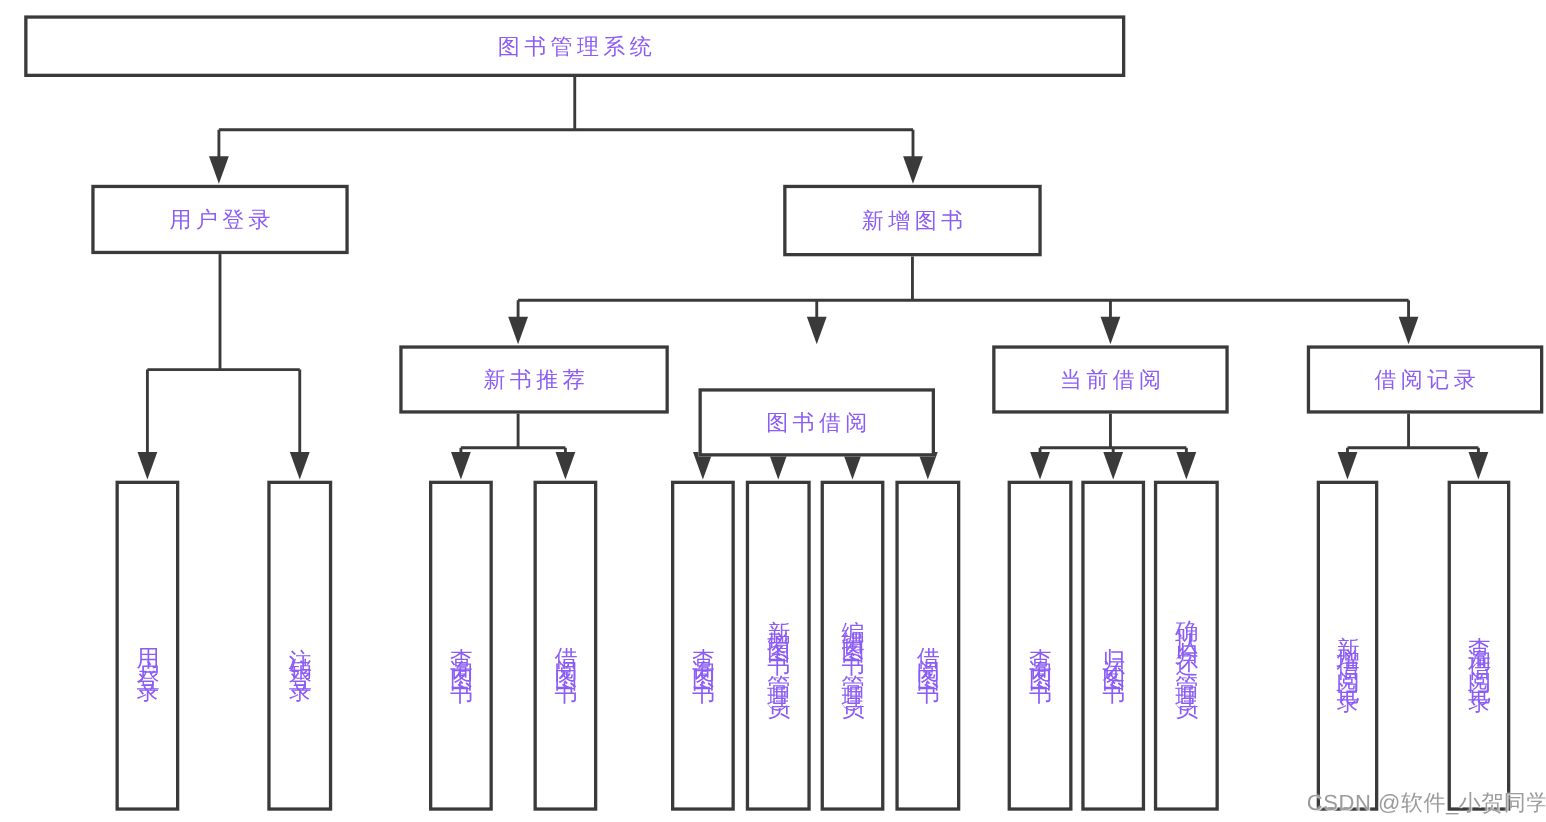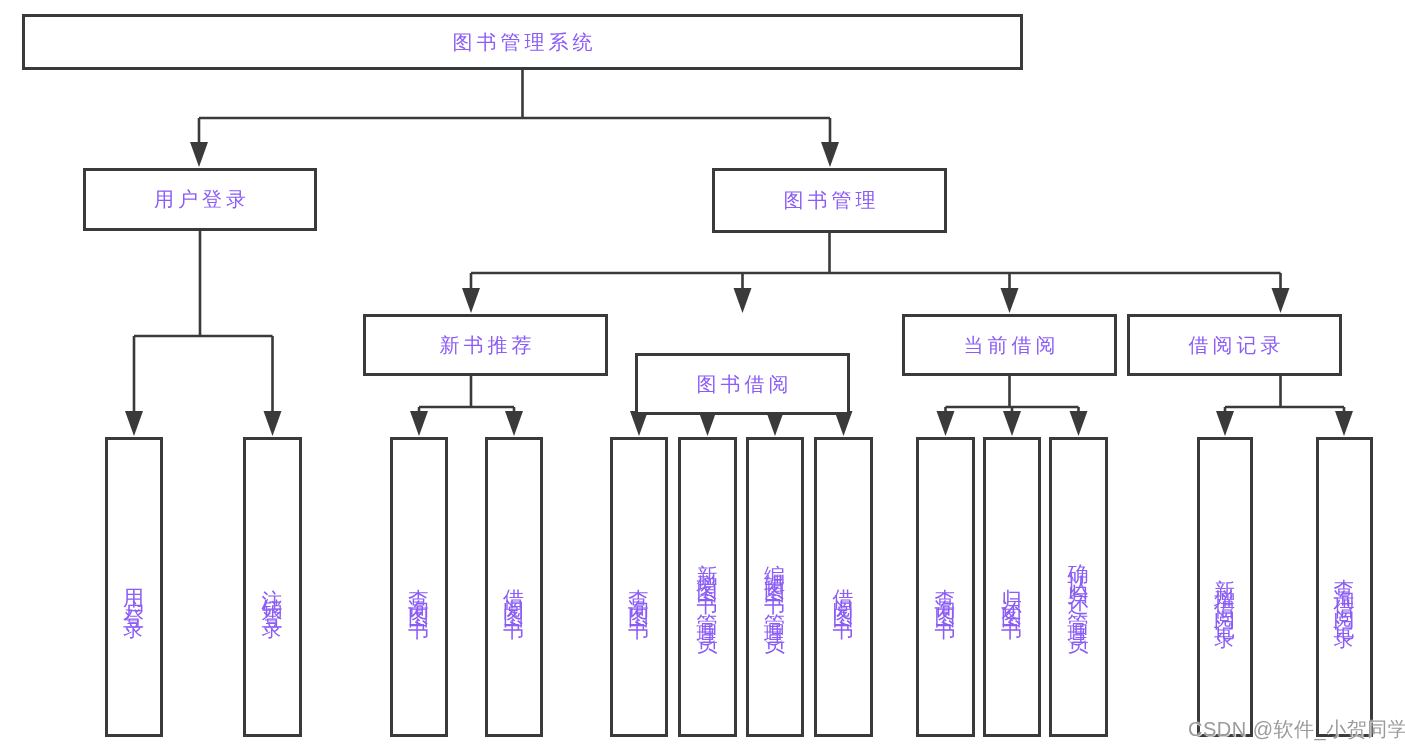--- a/index.html
+++ b/index.html
@@ -71,33 +71,33 @@
   </svg>
 
   <div class="box hbox" style="left:22px; top:14px; width:1001px; height:56px;">
     <span>图书管理系统</span>
   </div>
 
   <div class="box hbox" style="left:83px; top:168px; width:234px; height:63px;">
     <span>用户登录</span>
   </div>
   <div class="box hbox" style="left:712px; top:168px; width:235px; height:65px;">
-    <span>图书管理</span>
+    <span>新增图书</span>
   </div>
 
   <div class="box hbox" style="left:363px; top:314px; width:245px; height:62px;">
     <span>新书推荐</span>
   </div>
   <div class="box hbox" style="left:635px; top:314px; width:215px; height:62px;margin-top:39px;">
     <span>图书借阅</span>
   </div>
   <div class="box hbox" style="left:902px; top:314px; width:215px; height:62px;">
     <span>当前借阅</span>
   </div>
-  <div class="box hbox" style="left:1127px; top:314px; width:215px; height:62px;">
+  <div class="box hbox" style="left:1188px; top:314px; width:215px; height:62px;">
     <span>借阅记录</span>
   </div>
 
   <div class="box leaf" style="left:105px; top:437px; width:58px; height:300px;">
     <span>用户登录</span>
   </div>
   <div class="box leaf" style="left:243px; top:437px; width:59px; height:300px;">
     <span>注销登录</span>
   </div>
 

